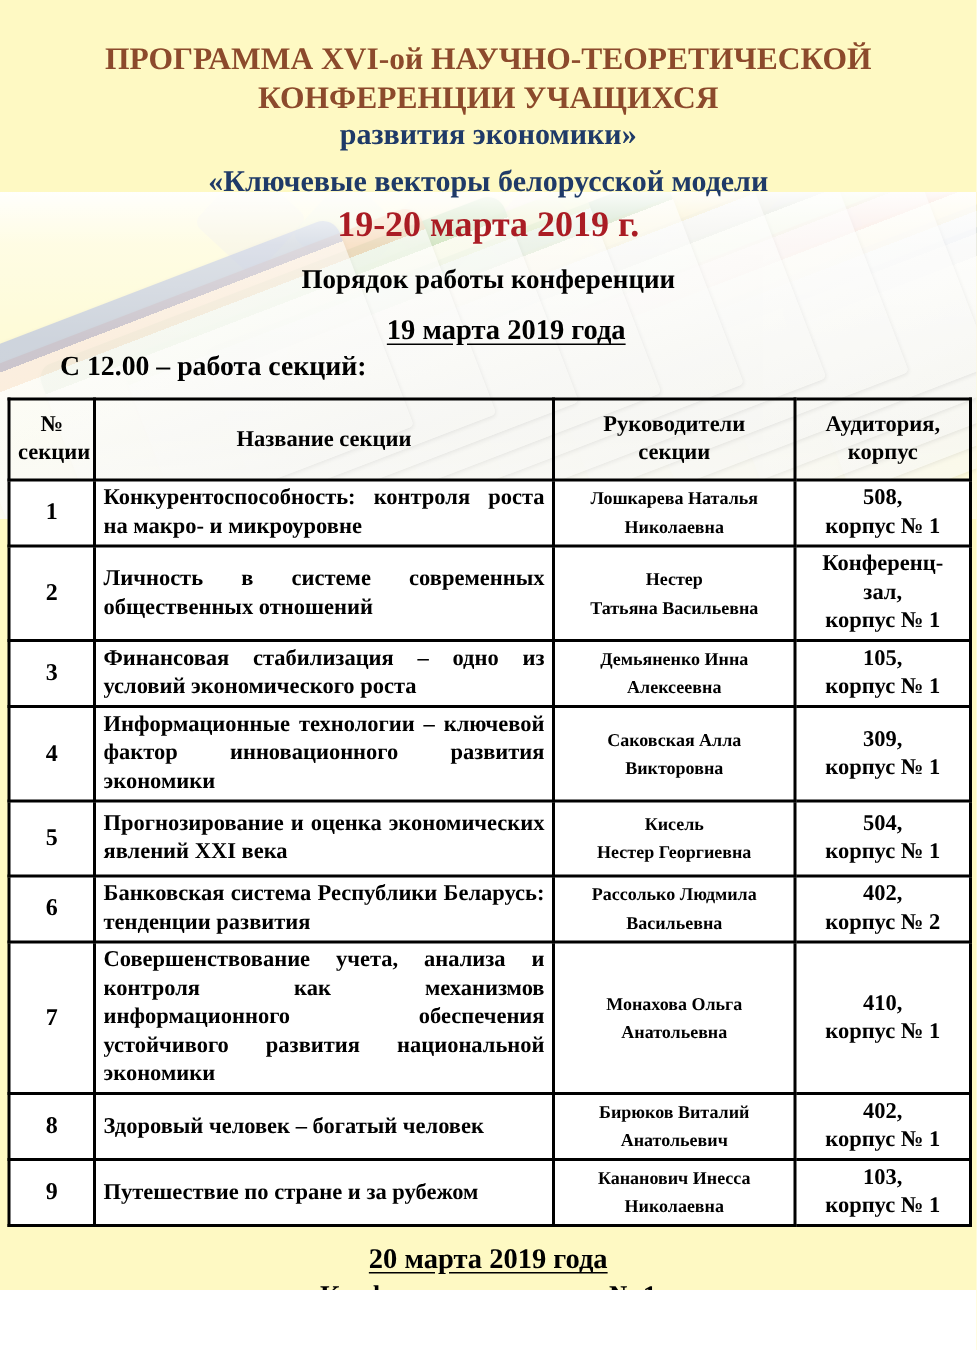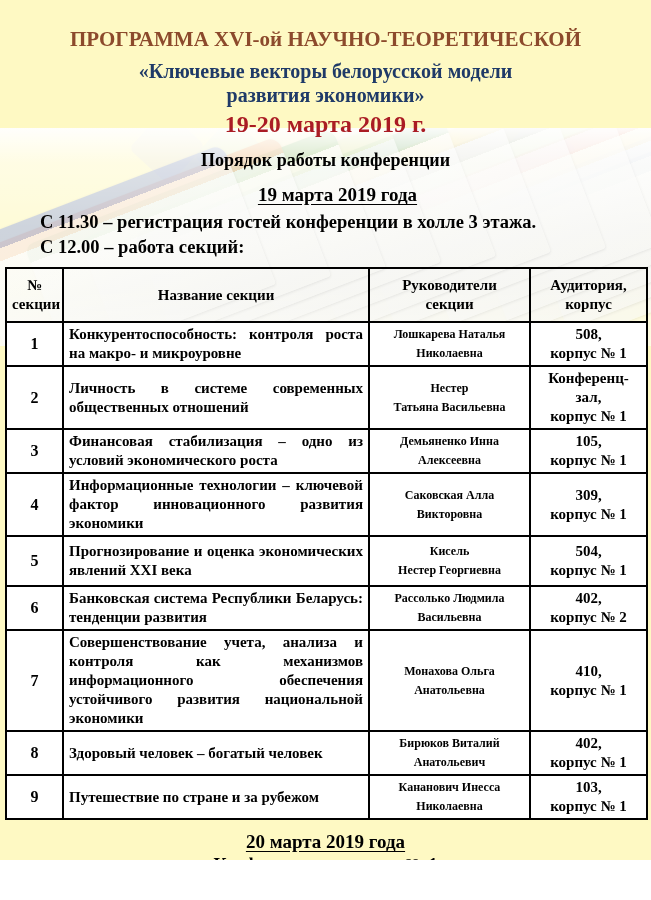--- a/index.html
+++ b/index.html
@@ -100,27 +100,27 @@
     <div class="book" style="left: 95px; top: 48px; background: linear-gradient(rgb(216, 230, 147) 0px, rgb(216, 230, 147) 18px, rgb(253, 253, 251) 18px, rgb(243, 243, 238) 100%);"></div>
     <div class="book" style="left: 40px; top: 54px; background: linear-gradient(rgb(127, 185, 111) 0px, rgb(127, 185, 111) 18px, rgb(253, 253, 251) 18px, rgb(243, 243, 238) 100%);"></div>
     <div class="book" style="left: -15px; top: 62px; background: linear-gradient(rgb(240, 162, 99) 0px, rgb(240, 162, 99) 18px, rgb(253, 253, 251) 18px, rgb(243, 243, 238) 100%);"></div>
     <div class="book" style="left: -70px; top: 70px; background: linear-gradient(rgb(138, 155, 208) 0px, rgb(138, 155, 208) 18px, rgb(253, 253, 251) 18px, rgb(243, 243, 238) 100%);"></div>
 
     <div class="books-fade"></div>
   </div>
 
   <div class="content">
     <div class="title-line">ПРОГРАММА XVI-ой НАУЧНО-ТЕОРЕТИЧЕСКОЙ</div>
+    <div class="title-line">КОНФЕРЕНЦИИ УЧАЩИХСЯ</div>
+    <div class="subtitle-line">развития экономики»</div>
     <div class="subtitle-line" style="margin-top:7px;">«Ключевые векторы белорусской модели</div>
-    <div class="subtitle-line">развития экономики»</div>
     <div class="date-range">19-20 марта 2019 г.</div>
     <div class="agenda-heading">Порядок работы конференции</div>
 
     <div class="day-heading">19 марта 2019 года</div>
-    <div class="intro-line" style="margin-top:3px;">С 11.30 – регистрация гостей конференции в холле 3 этажа.</div>
     <div class="intro-line">С 12.00 – работа секций:</div>
 
     <table class="sections">
       <colgroup>
         <col style="width:57px">
           <col style="width:306px">
           <col style="width:161px">
           <col style="width:117px">
       </colgroup>
       <thead>

